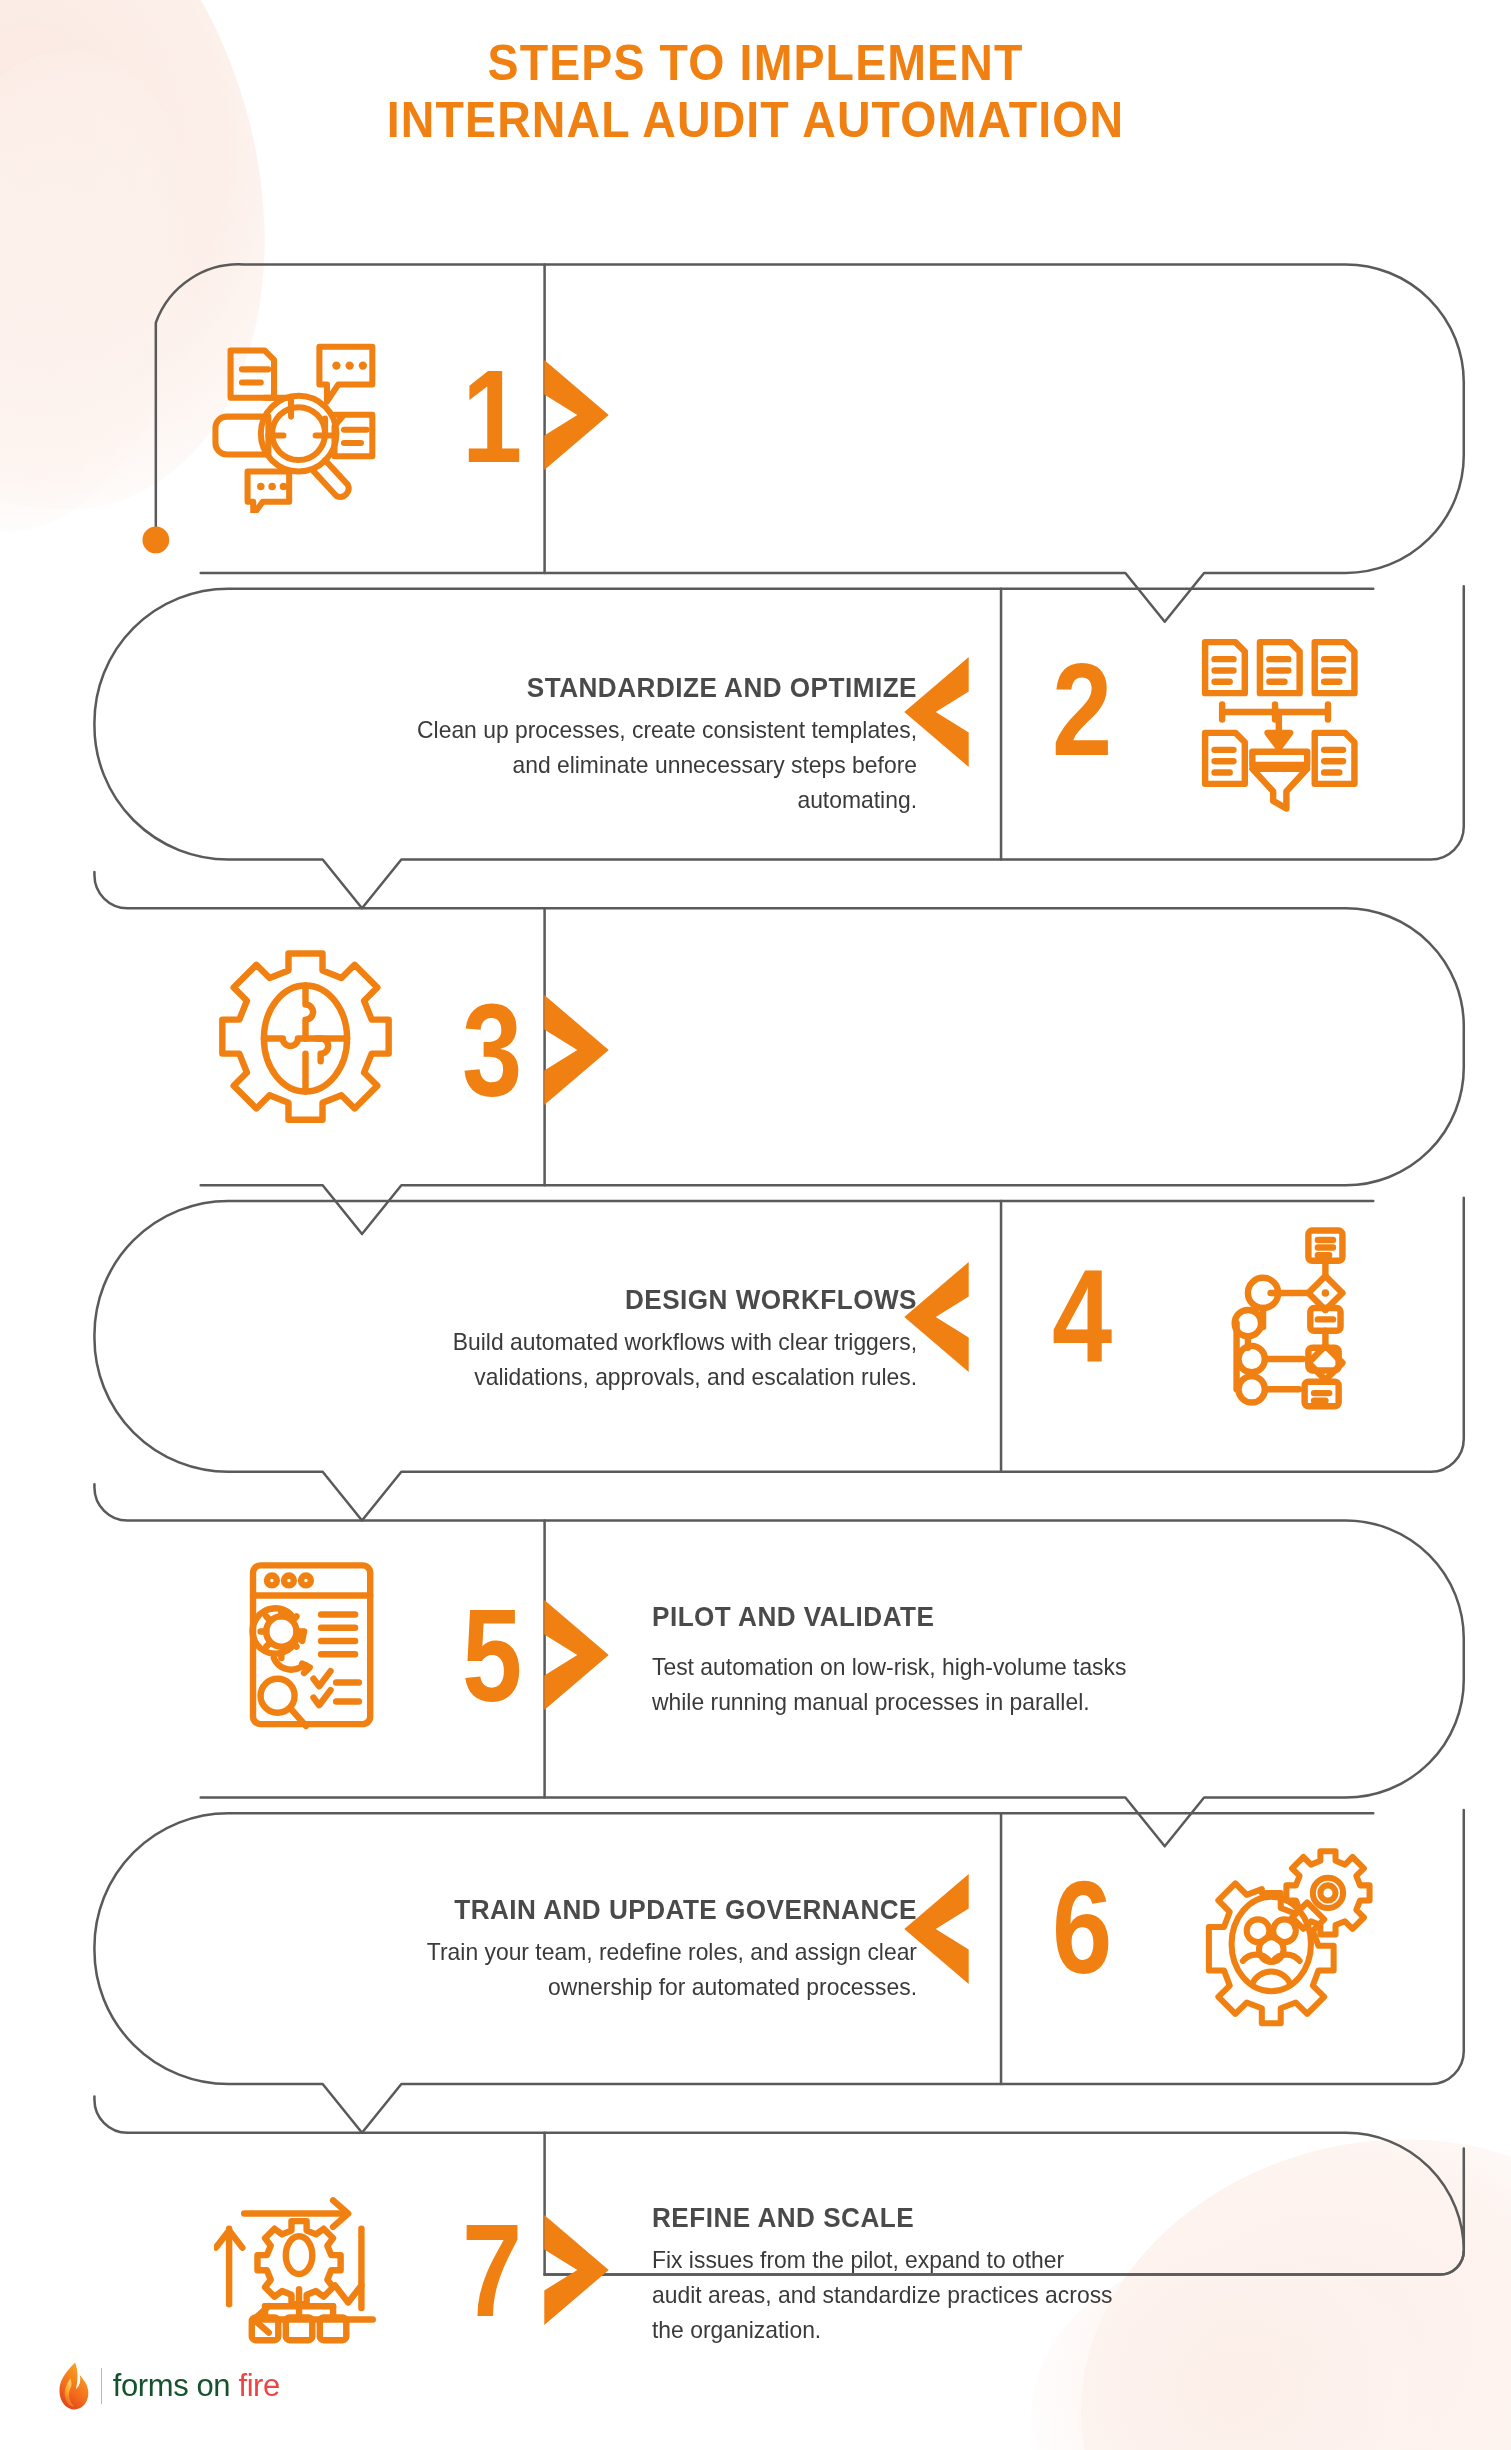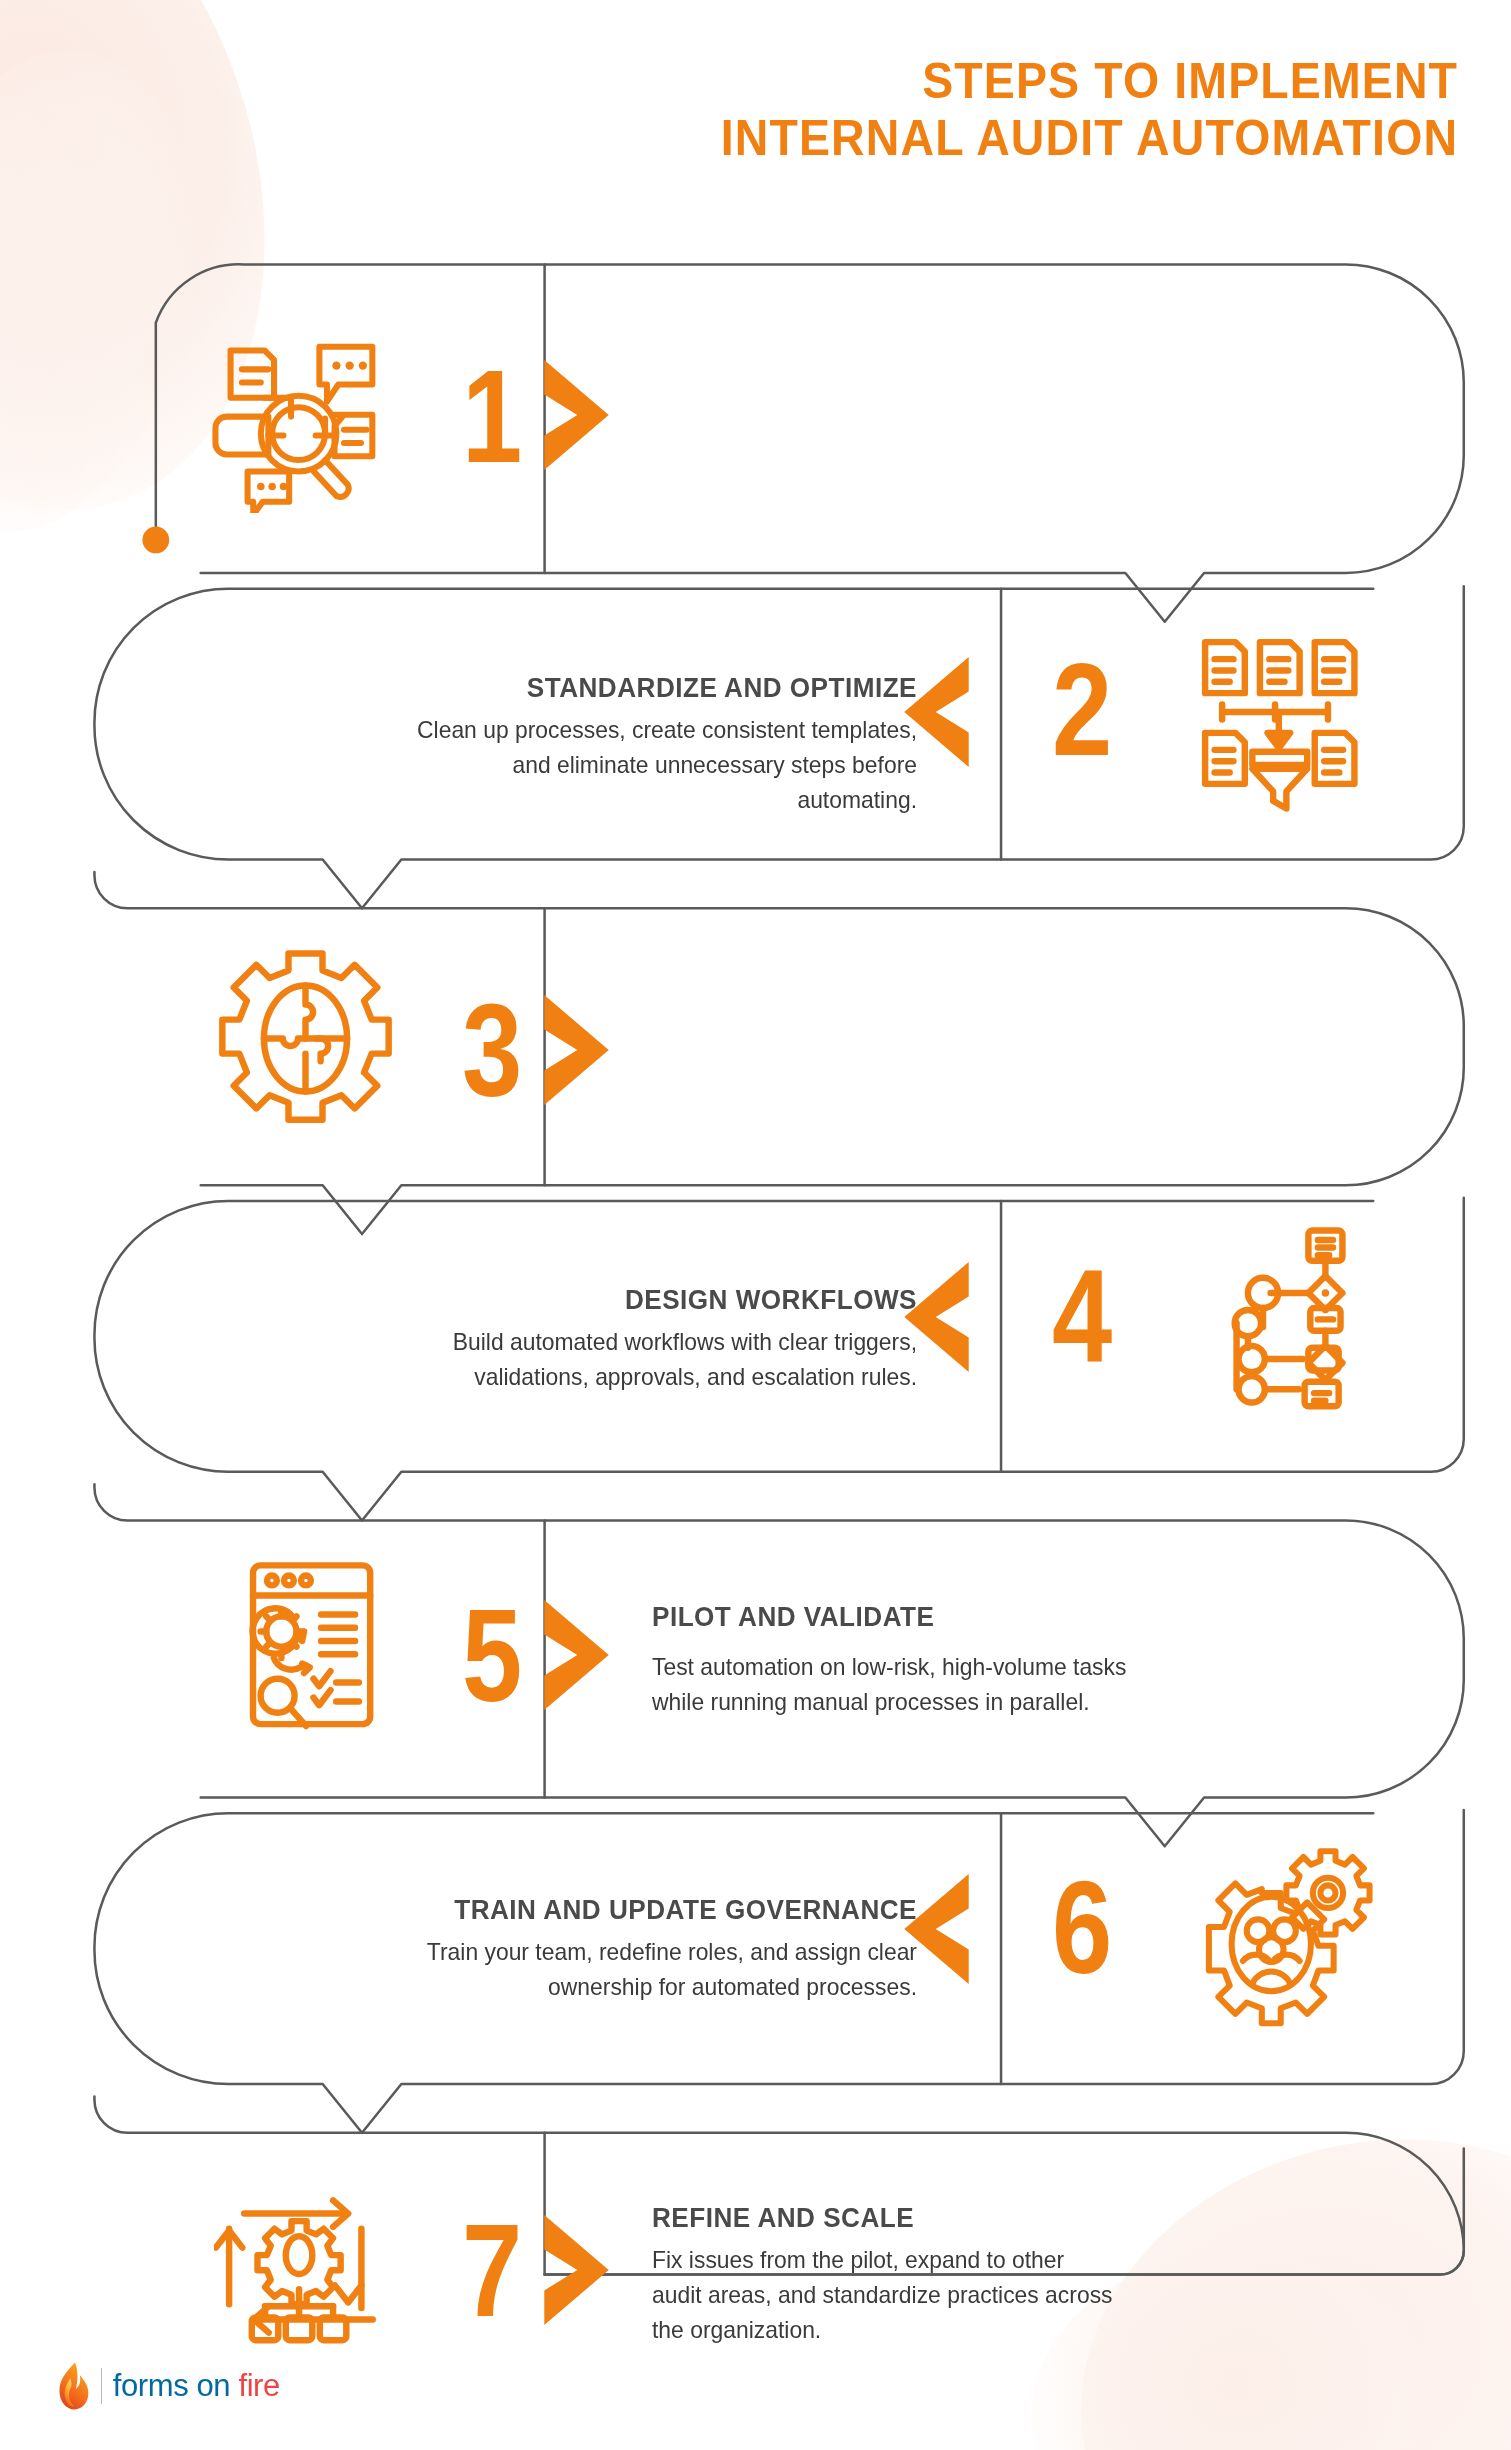--- a/index.html
+++ b/index.html
@@ -42,23 +42,23 @@
   }
   .blob-br2 {
     width: 409px; height: 331px;
     right: 71px; bottom: -134px;
     background: radial-gradient(ellipse at 50% 40%, #fcefe9 0%, rgba(253,243,239,0.5) 55%, rgba(255,255,255,0) 80%);
   }
 
   
   .title-block {
     position: absolute;
-    left: 0; top: 53px;
+    left: 0; top: 35px;
     width: 1511px;
-    text-align: right;
+    text-align: center;
   }
   .title-line {
     display: block;
     color: #F08011;
     font-family: "Liberation Sans", sans-serif;
     font-weight: 700;
     font-size: 50px;
     line-height: 57px;
     letter-spacing: 1.2px;
     transform: scaleX(0.93);
@@ -146,21 +146,21 @@
     width: 0.8px; height: 36px;
     background: #b9b9b9;
   }
   .logo-text {
     font-family: "Liberation Sans", sans-serif;
     font-size: 31px;
     font-weight: 400;
     letter-spacing: -0.4px;
     white-space: nowrap;
   }
-  .logo-text .w1 { color: #0369a1; }
+  .logo-text .w1 { color: #14532d; }
   .logo-text .w2 { color: #ef4444; }
 </style>
 </head>
 <body>
 
 <div id="page">
 
   <div class="blob blob-tl"></div>
   <div class="blob blob-tl2"></div>
   <div class="blob blob-br"></div>

